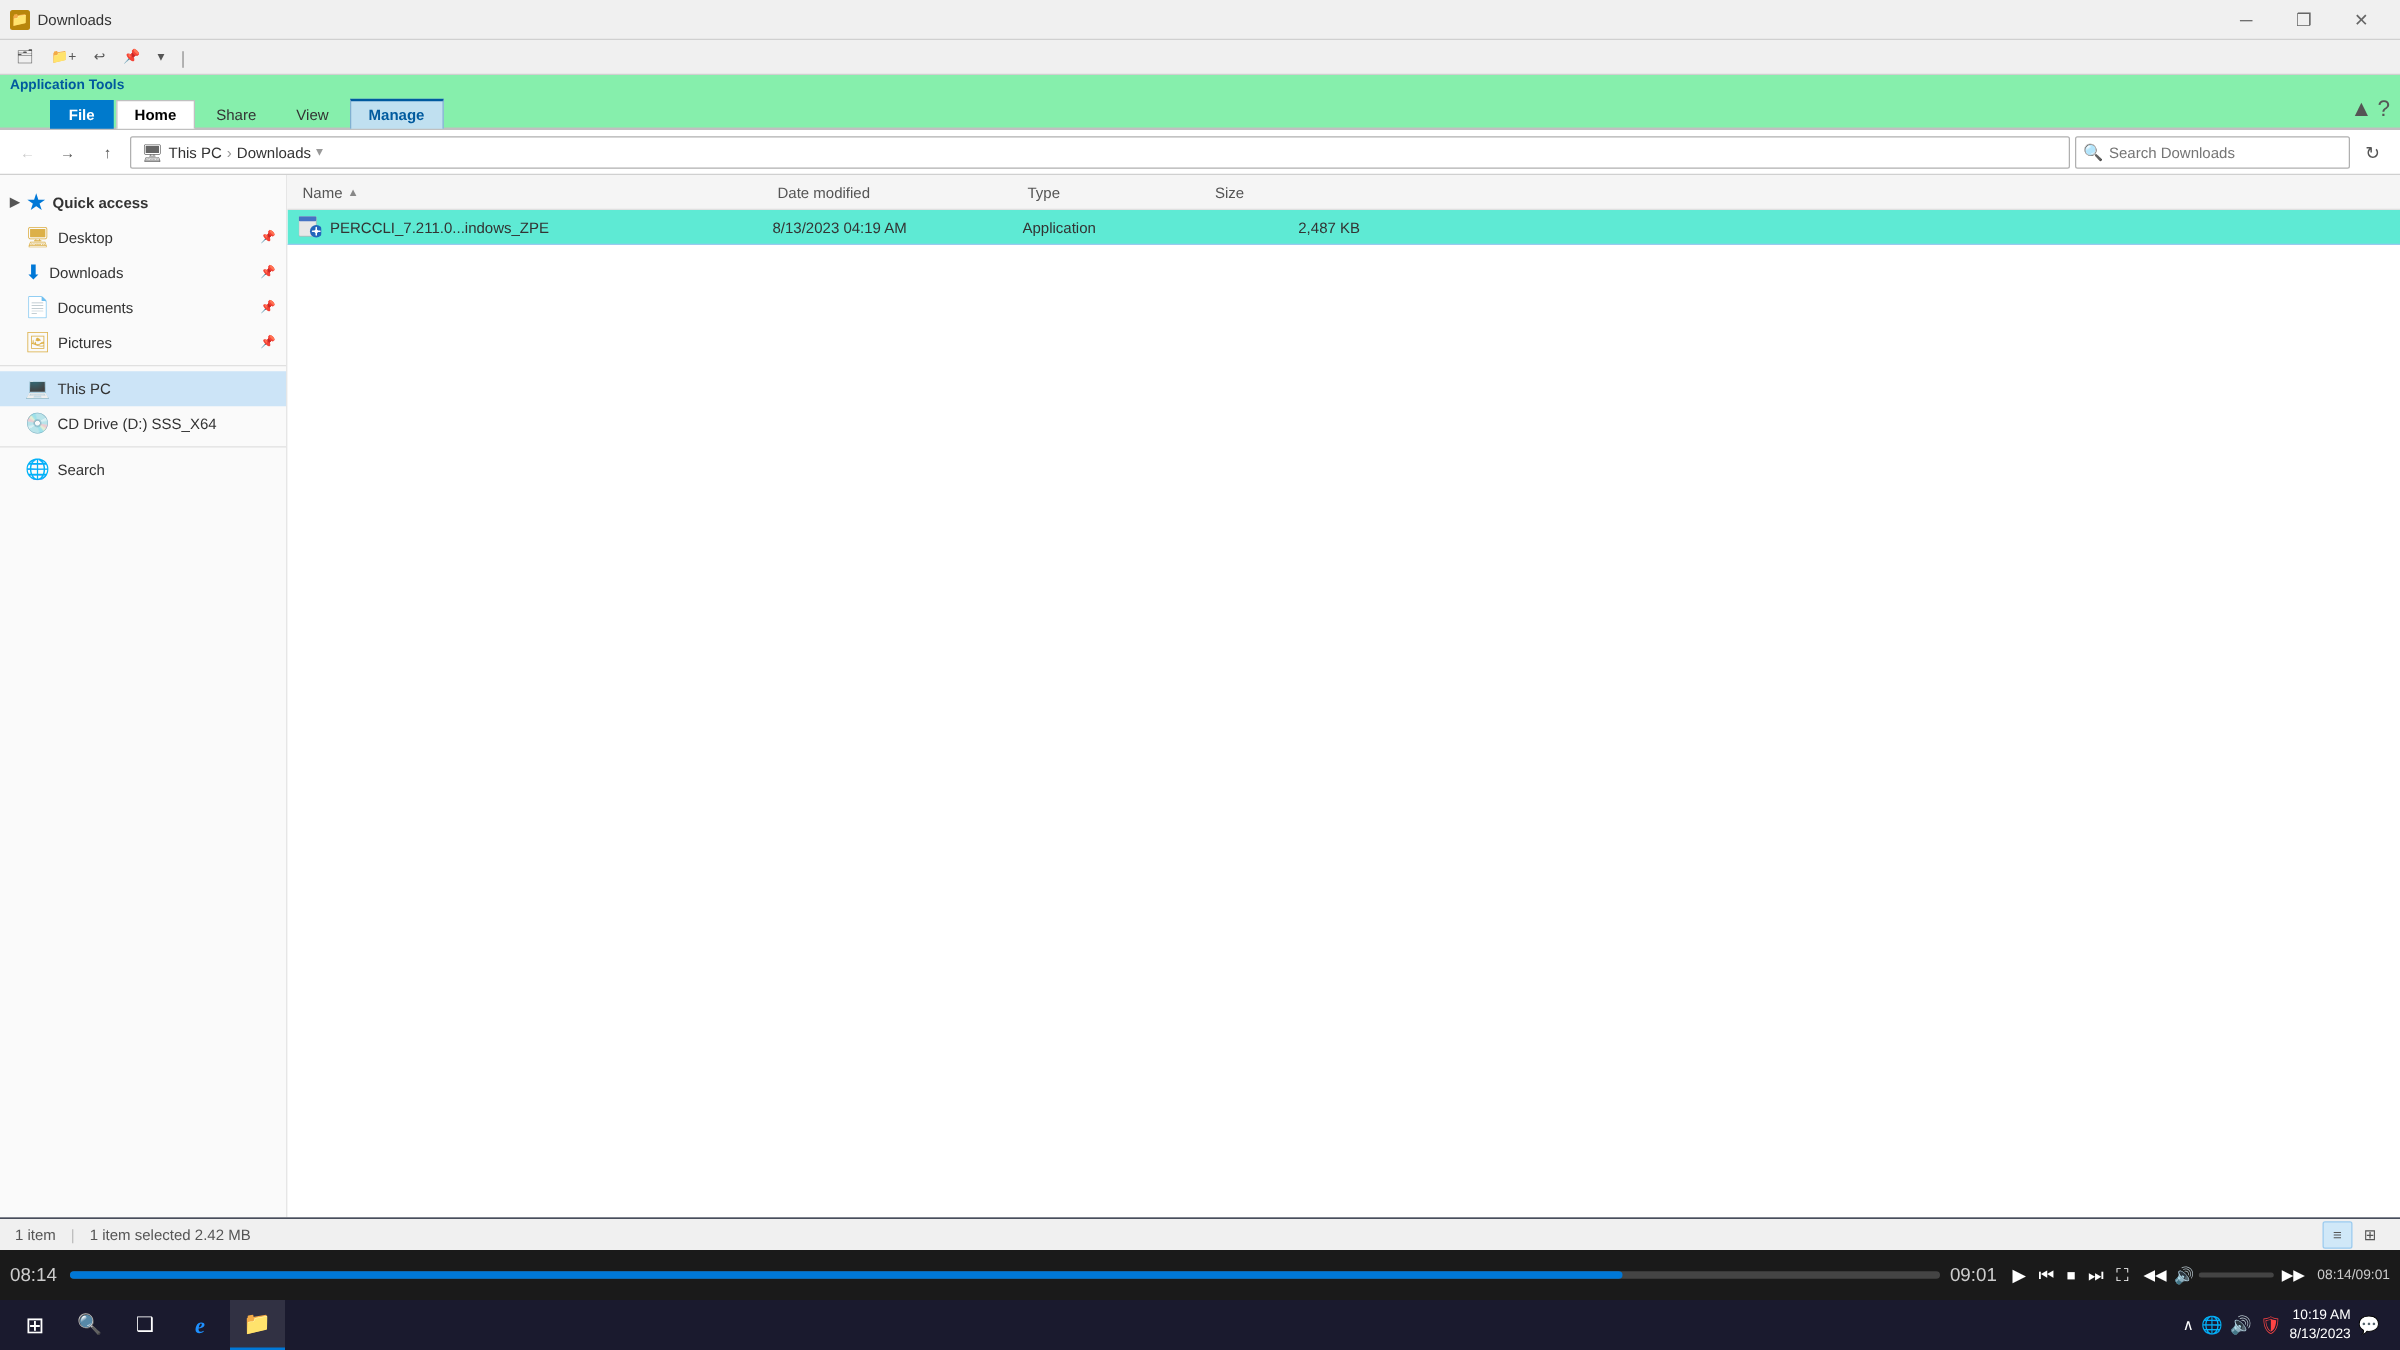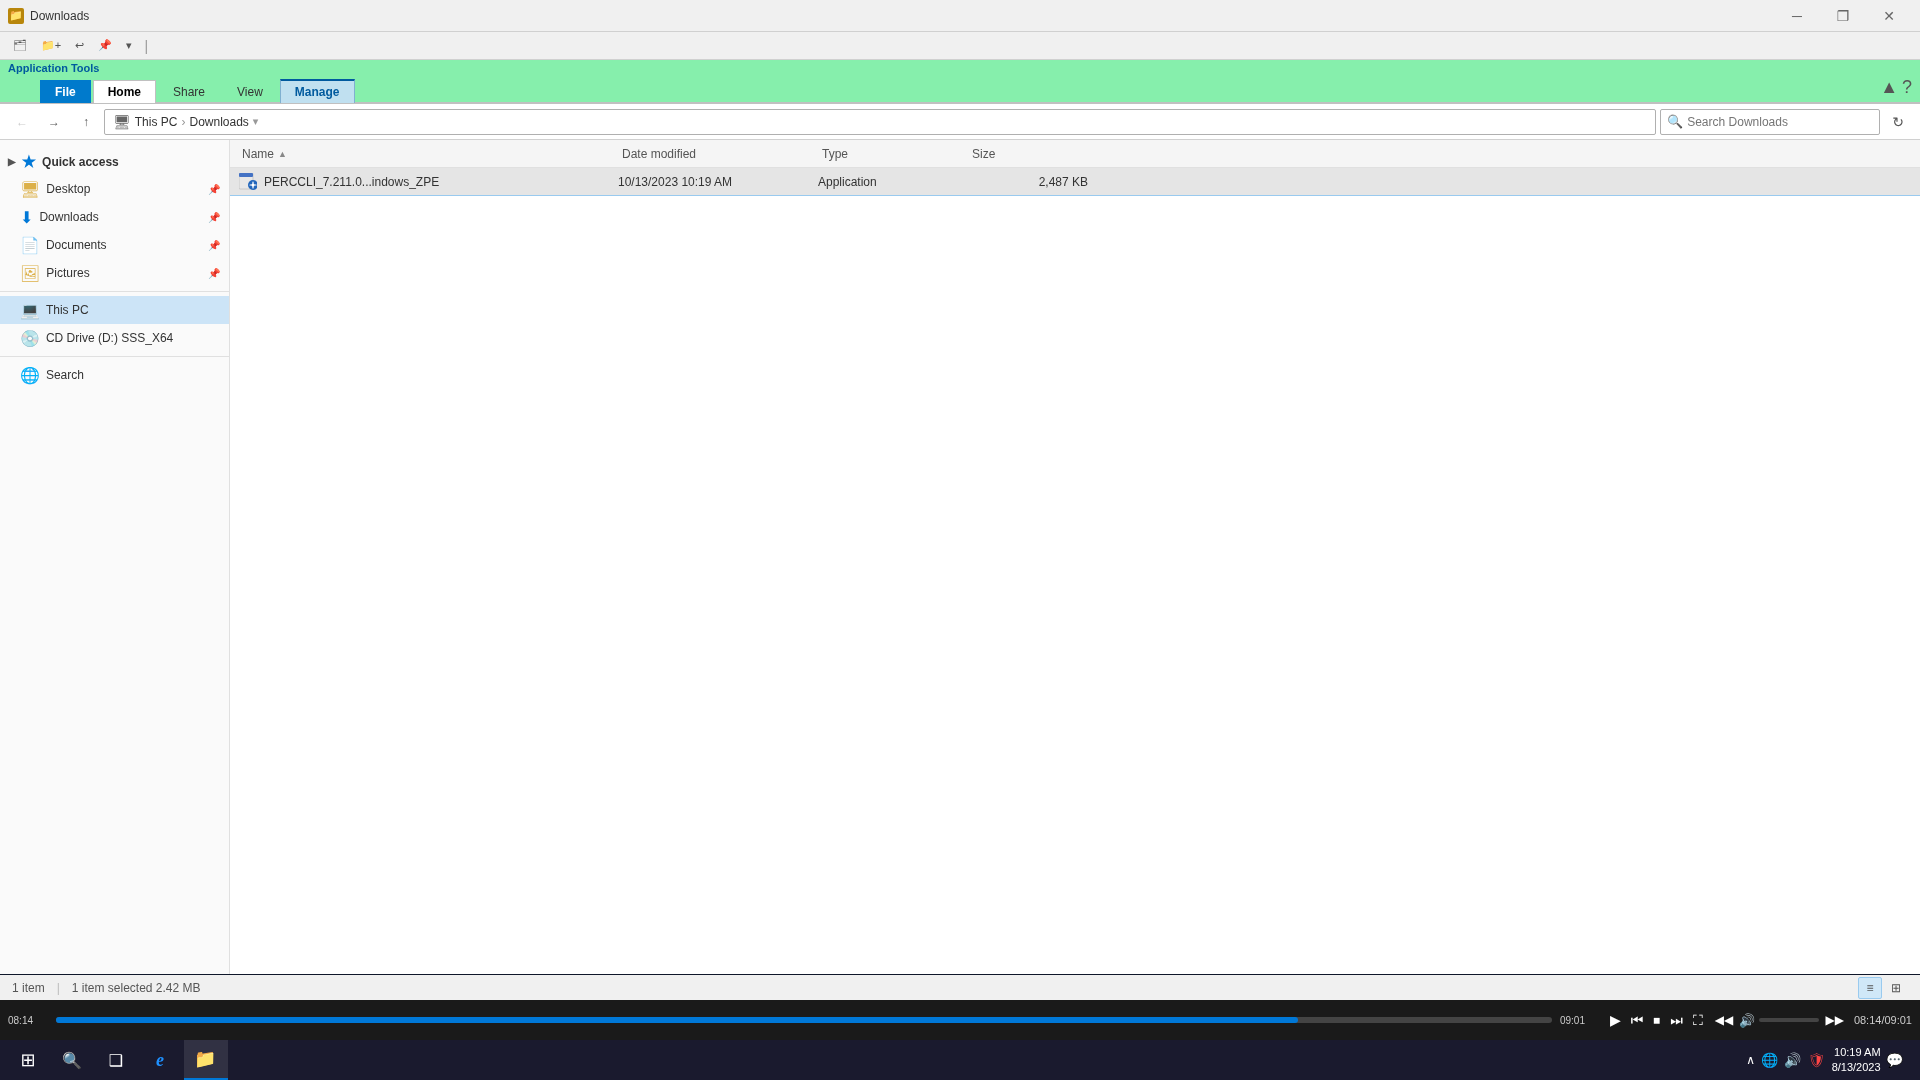--- a/index.html
+++ b/index.html
@@ -199,21 +199,21 @@
 
     .file-list { flex: 1; overflow-y: auto; }
     .file-row {
       display: flex;
       align-items: center;
       height: 28px;
       padding: 0 8px;
       cursor: pointer;
       border-bottom: 1px solid transparent;
     }
-    .file-row.selected { background: #e5e5e5; border-bottom-color: #99caef; }
+    .file-row.selected { background: #5eead4; border-bottom-color: #99caef; }
     .file-cell { font-size: 12px; color: #333; overflow: hidden; text-overflow: ellipsis; white-space: nowrap; }
     .file-cell.name { width: 380px; display: flex; align-items: center; gap: 6px; }
     .file-cell.date { width: 200px; }
     .file-cell.type { width: 150px; }
     .file-cell.size { width: 120px; text-align: right; }
     .file-icon { width: 20px; height: 20px; display: flex; align-items: center; justify-content: center; font-size: 16px; flex-shrink: 0; }
 
     
     .status-bar {
       height: 26px;
@@ -249,21 +249,21 @@
 
     
     .media-bar {
       height: 40px;
       background: #1a1a1a;
       display: flex;
       align-items: center;
       padding: 0 8px;
       gap: 8px;
     }
-    .media-time { color: #ccc; font-size: 10px; min-width: 40px; }
+    .media-time { color: #ccc; font-size: 15px; min-width: 40px; }
     .media-progress { flex: 1; height: 6px; background: #444; border-radius: 3px; position: relative; cursor: pointer; }
     .media-progress-fill { height: 100%; background: #0078d7; border-radius: 3px; width: 83%; }
     .media-controls { display: flex; align-items: center; gap: 6px; }
     .media-btn { color: white; font-size: 14px; cursor: pointer; padding: 2px; }
     .media-volume { display: flex; align-items: center; gap: 4px; }
     .media-vol-icon { color: white; font-size: 13px; }
     .media-vol-bar { width: 60px; height: 4px; background: #444; border-radius: 2px; }
     .media-vol-fill { height: 100%; background: #888; border-radius: 2px; width: 0%; }
     .media-timestamp { color: #ccc; font-size: 11px; text-align: center; }
 
@@ -439,21 +439,21 @@
             <svg width="18" height="18" viewBox="0 0 18 18" xmlns="http://www.w3.org/2000/svg">
               <rect x="0" y="0" width="14" height="16" fill="#e8e8e8" stroke="#aaa" stroke-width="0.5" rx="1"></rect>
               <rect x="0" y="0" width="14" height="4" fill="#4472c4" rx="1"></rect>
               <circle cx="14" cy="12" r="5" fill="#2266bb"></circle>
               <path d="M14 9v2M14 13v2M11 12h2M15 12h2" stroke="white" stroke-width="1.2" stroke-linecap="round"></path>
               <circle cx="14" cy="12" r="1.5" fill="white"></circle>
             </svg>
           </div>
           <span>PERCCLI_7.211.0...indows_ZPE</span>
         </div>
-        <div class="file-cell date col-date">10/13/2023 10:19 AM</div>
+        <div class="file-cell date col-date">8/13/2023 04:19 AM</div>
         <div class="file-cell type col-type">Application</div>
         <div class="file-cell size col-size">2,487 KB</div>
       </div>
     </div>
   </div>
 </div>
 
 <div class="status-bar">
   <span>1 item</span>
   <span style="color:#bbb;">|</span>

